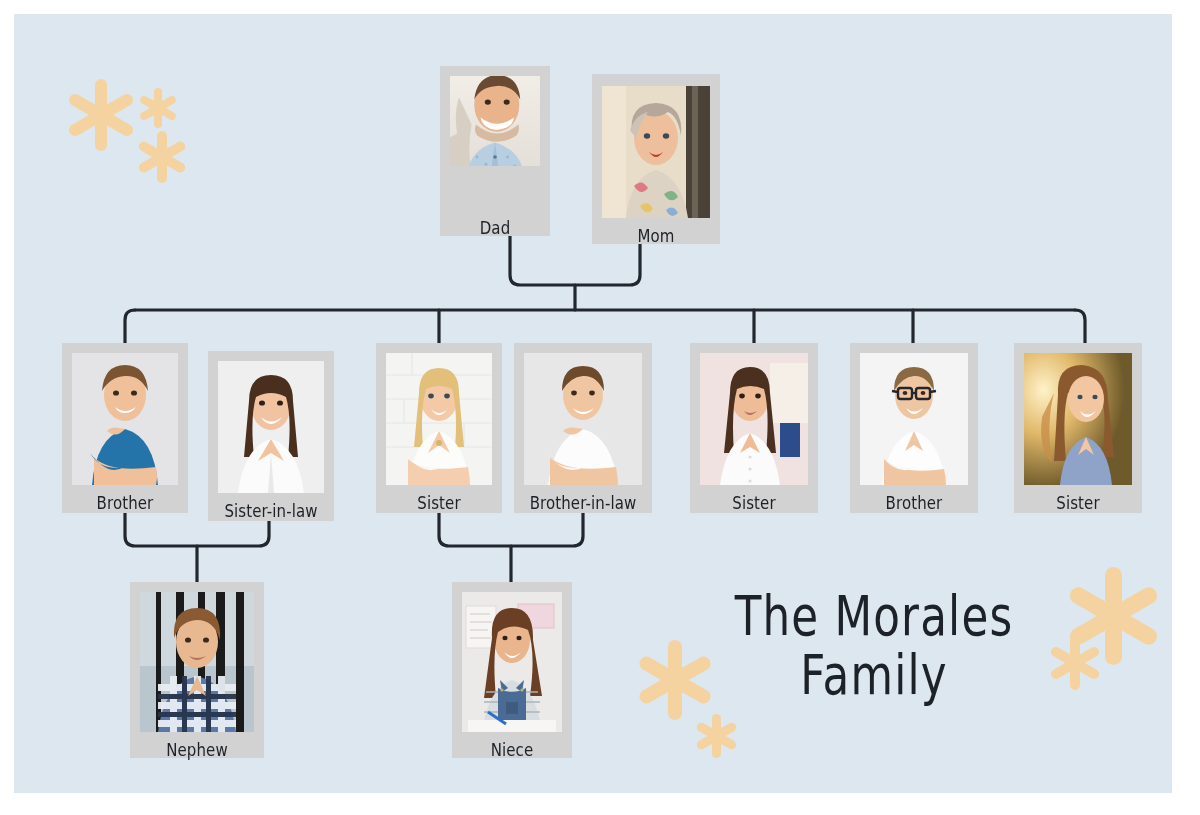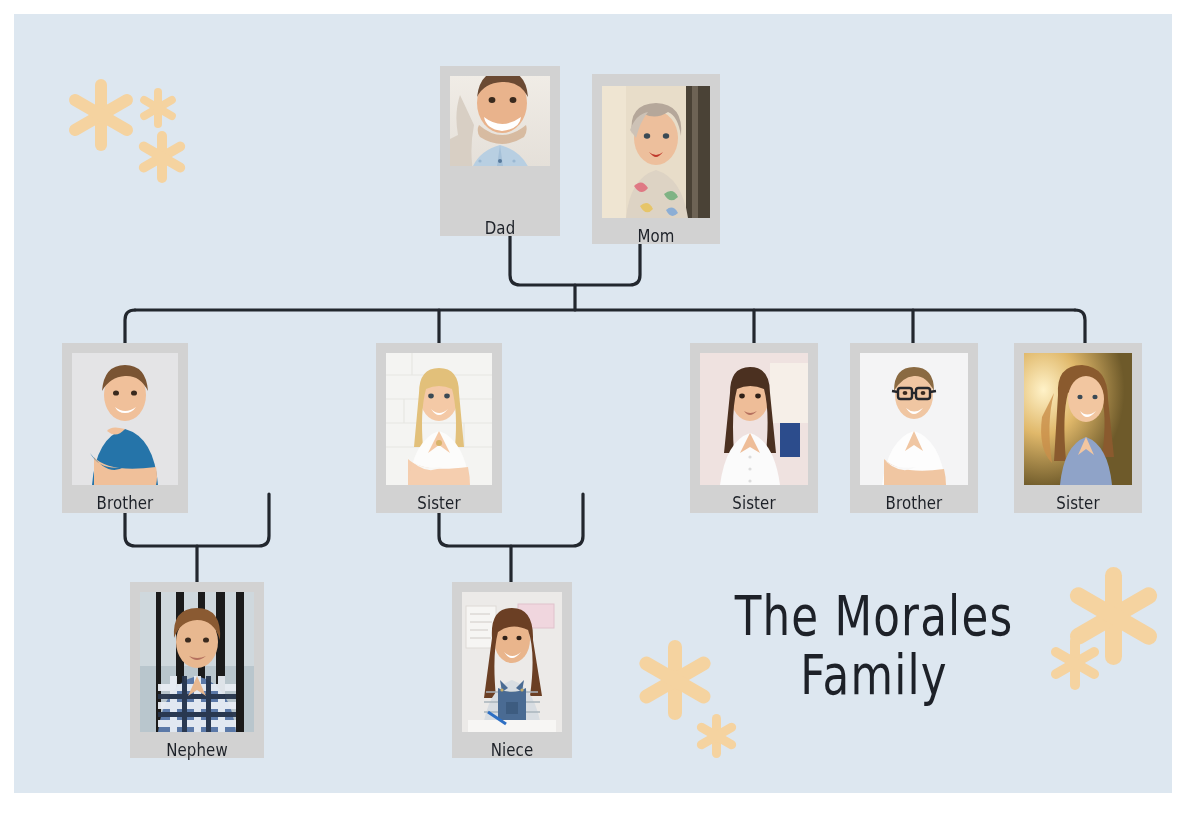--- a/index.html
+++ b/index.html
@@ -154,21 +154,21 @@
       <i style="width:17px;height:98px;margin-left:-8.5px;margin-top:-49px;"></i>
       <i style="width:17px;height:98px;margin-left:-8.5px;margin-top:-49px;transform:rotate(60deg);"></i>
       <i style="width:17px;height:98px;margin-left:-8.5px;margin-top:-49px;transform:rotate(120deg);"></i>
     </div>
     <div class="aster" style="left:1032px; top:620px; width:58px; height:58px;">
       <i style="width:10px;height:54px;margin-left:-5px;margin-top:-27px;"></i>
       <i style="width:10px;height:54px;margin-left:-5px;margin-top:-27px;transform:rotate(60deg);"></i>
       <i style="width:10px;height:54px;margin-left:-5px;margin-top:-27px;transform:rotate(120deg);"></i>
     </div>
 
-    <div class="card" style="left:426px; top:52px; width:120px; height:170px;gap:44px;">
+    <div class="card" style="left:426px; top:52px; width:110px; height:170px;gap:44px;">
       <div class="photo">
         <svg viewBox="0 0 100 132" preserveAspectRatio="xMidYMid slice" aria-hidden="true">
           <defs>
               <linearGradient id="gd" x1="0" y1="0" x2="0" y2="1">
             <stop offset="0" stop-color="#f3efe9"></stop>
                 <stop offset="1" stop-color="#e2ddd6"></stop>
               </linearGradient>
             </defs>
           <rect width="100" height="132" fill="url(#gd)"></rect>
           <path d="M10 40 Q4 58 8 80 L0 84 L0 132 L26 132 Q18 100 24 70 Z" fill="#d8cfc4"></path>
@@ -231,20 +231,36 @@
           <path d="M43 54 Q53 62 64 54 Q60 60 53 60 Q46 60 43 54Z" fill="#ffffff"></path>
           <path d="M20 132 Q24 84 53 76 Q82 84 86 132Z" fill="#2574a9"></path>
           <path d="M53 76 q-9 10 -18 2 q4 -6 18 -2Z" fill="#f0c09a"></path>
           <path d="M22 104 q14 16 62 10 q2 10 0 18 L22 132Z" fill="#f0c09a"></path>
           <path d="M18 100 q10 18 34 14 q-16 10 -34 -14Z" fill="#2574a9"></path>
         </svg>
       </div>
       <div class="cap">Brother</div>
     </div>
 
+    <div class="card" style="left:194px; top:337px; width:126px; height:170px;">
+      <div class="photo">
+        <svg viewBox="0 0 106 132" preserveAspectRatio="xMidYMid slice" aria-hidden="true">
+          <rect width="106" height="132" fill="#efeff0"></rect>
+          <ellipse cx="53" cy="44" rx="20" ry="25" fill="#f2c3a0"></ellipse>
+          <path d="M31 40 Q31 14 53 14 Q75 14 75 40 L80 96 L70 96 Q74 56 68 36 Q53 28 38 36 Q32 56 36 96 L26 96Z" fill="#4a2e1e"></path>
+          <ellipse cx="44" cy="42" rx="3" ry="2.6" fill="#2e2018"></ellipse>
+          <ellipse cx="62" cy="42" rx="3" ry="2.6" fill="#2e2018"></ellipse>
+          <path d="M43 56 Q53 65 64 56 Q59 63 53 63 Q47 63 43 56Z" fill="#ffffff"></path>
+          <path d="M20 132 Q26 86 53 78 Q80 86 86 132Z" fill="#fbfbfb"></path>
+          <path d="M53 78 L40 100 L53 92 L66 100Z" fill="#f2c3a0"></path>
+          <path d="M53 92 L50 132 L56 132Z" fill="#e9e9ea"></path>
+        </svg>
+      </div>
+      <div class="cap">Sister-in-law</div>
+    </div>
 
     <div class="card" style="left:362px; top:329px; width:126px; height:170px;">
       <div class="photo">
         <svg viewBox="0 0 106 132" preserveAspectRatio="xMidYMid slice" aria-hidden="true">
           <rect width="106" height="132" fill="#f4f4f2"></rect>
           <g stroke="#e6e6e2" stroke-width="1.2">
             <line x1="0" y1="22" x2="106" y2="22"></line>
               <line x1="0" y1="46" x2="106" y2="46"></line>
             <line x1="0" y1="70" x2="106" y2="70"></line>
               <line x1="0" y1="94" x2="106" y2="94"></line>
@@ -261,20 +277,37 @@
           <path d="M22 132 Q28 86 53 78 Q78 86 84 132Z" fill="#fcfcfb"></path>
           <path d="M53 78 L42 100 L53 92 L64 100Z" fill="#f4c9a6"></path>
           <circle cx="53" cy="90" r="3" fill="#d8b46a"></circle>
           <path d="M22 106 q14 14 60 8 q2 10 2 18 L22 132Z" fill="#f4c9a6" opacity=".9"></path>
           <path d="M20 102 q12 16 36 12 q-18 10 -36 -12Z" fill="#f8f8f6"></path>
         </svg>
       </div>
       <div class="cap">Sister</div>
     </div>
 
+    <div class="card" style="left:500px; top:329px; width:138px; height:170px;">
+      <div class="photo">
+        <svg viewBox="0 0 118 132" preserveAspectRatio="xMidYMid slice" aria-hidden="true">
+          <rect width="118" height="132" fill="#e7e7e8"></rect>
+          <ellipse cx="59" cy="42" rx="20" ry="25" fill="#f0c6a2"></ellipse>
+          <path d="M38 38 Q38 13 59 13 Q80 13 80 38 Q72 22 59 23 Q46 24 38 38Z" fill="#6d4a2c"></path>
+          <ellipse cx="50" cy="40" rx="2.8" ry="2.4" fill="#3a2a1e"></ellipse>
+          <ellipse cx="68" cy="40" rx="2.8" ry="2.4" fill="#3a2a1e"></ellipse>
+          <path d="M49 55 Q59 63 70 55 Q65 61 59 61 Q53 61 49 55Z" fill="#ffffff"></path>
+          <path d="M24 132 Q30 84 59 76 Q88 84 94 132Z" fill="#fcfcfc"></path>
+          <path d="M59 76 q-10 10 -20 2 q4 -6 20 -2Z" fill="#f0c6a2"></path>
+          <path d="M26 104 q16 16 66 10 q2 10 2 18 L26 132Z" fill="#f0c6a2"></path>
+          <path d="M22 100 q12 18 38 14 q-18 10 -38 -14Z" fill="#f8f8f8"></path>
+        </svg>
+      </div>
+      <div class="cap">Brother-in-law</div>
+    </div>
 
     <div class="card" style="left:676px; top:329px; width:128px; height:170px;">
       <div class="photo">
         <svg viewBox="0 0 108 132" preserveAspectRatio="xMidYMid slice" aria-hidden="true">
           <rect width="108" height="132" fill="#efe2e0"></rect>
           <rect x="70" y="10" width="38" height="60" fill="#f6efe8"></rect>
           <rect x="80" y="70" width="20" height="34" fill="#2c4c8c"></rect>
           <ellipse cx="50" cy="44" rx="19" ry="24" fill="#eebd98"></ellipse>
           <path d="M30 40 Q30 14 50 14 Q70 14 70 40 L76 100 L66 100 Q70 58 64 36 Q50 30 37 36 Q31 58 34 100 L24 100Z" fill="#4b3020"></path>
           <ellipse cx="42" cy="43" rx="2.8" ry="2.4" fill="#2e2018"></ellipse>

